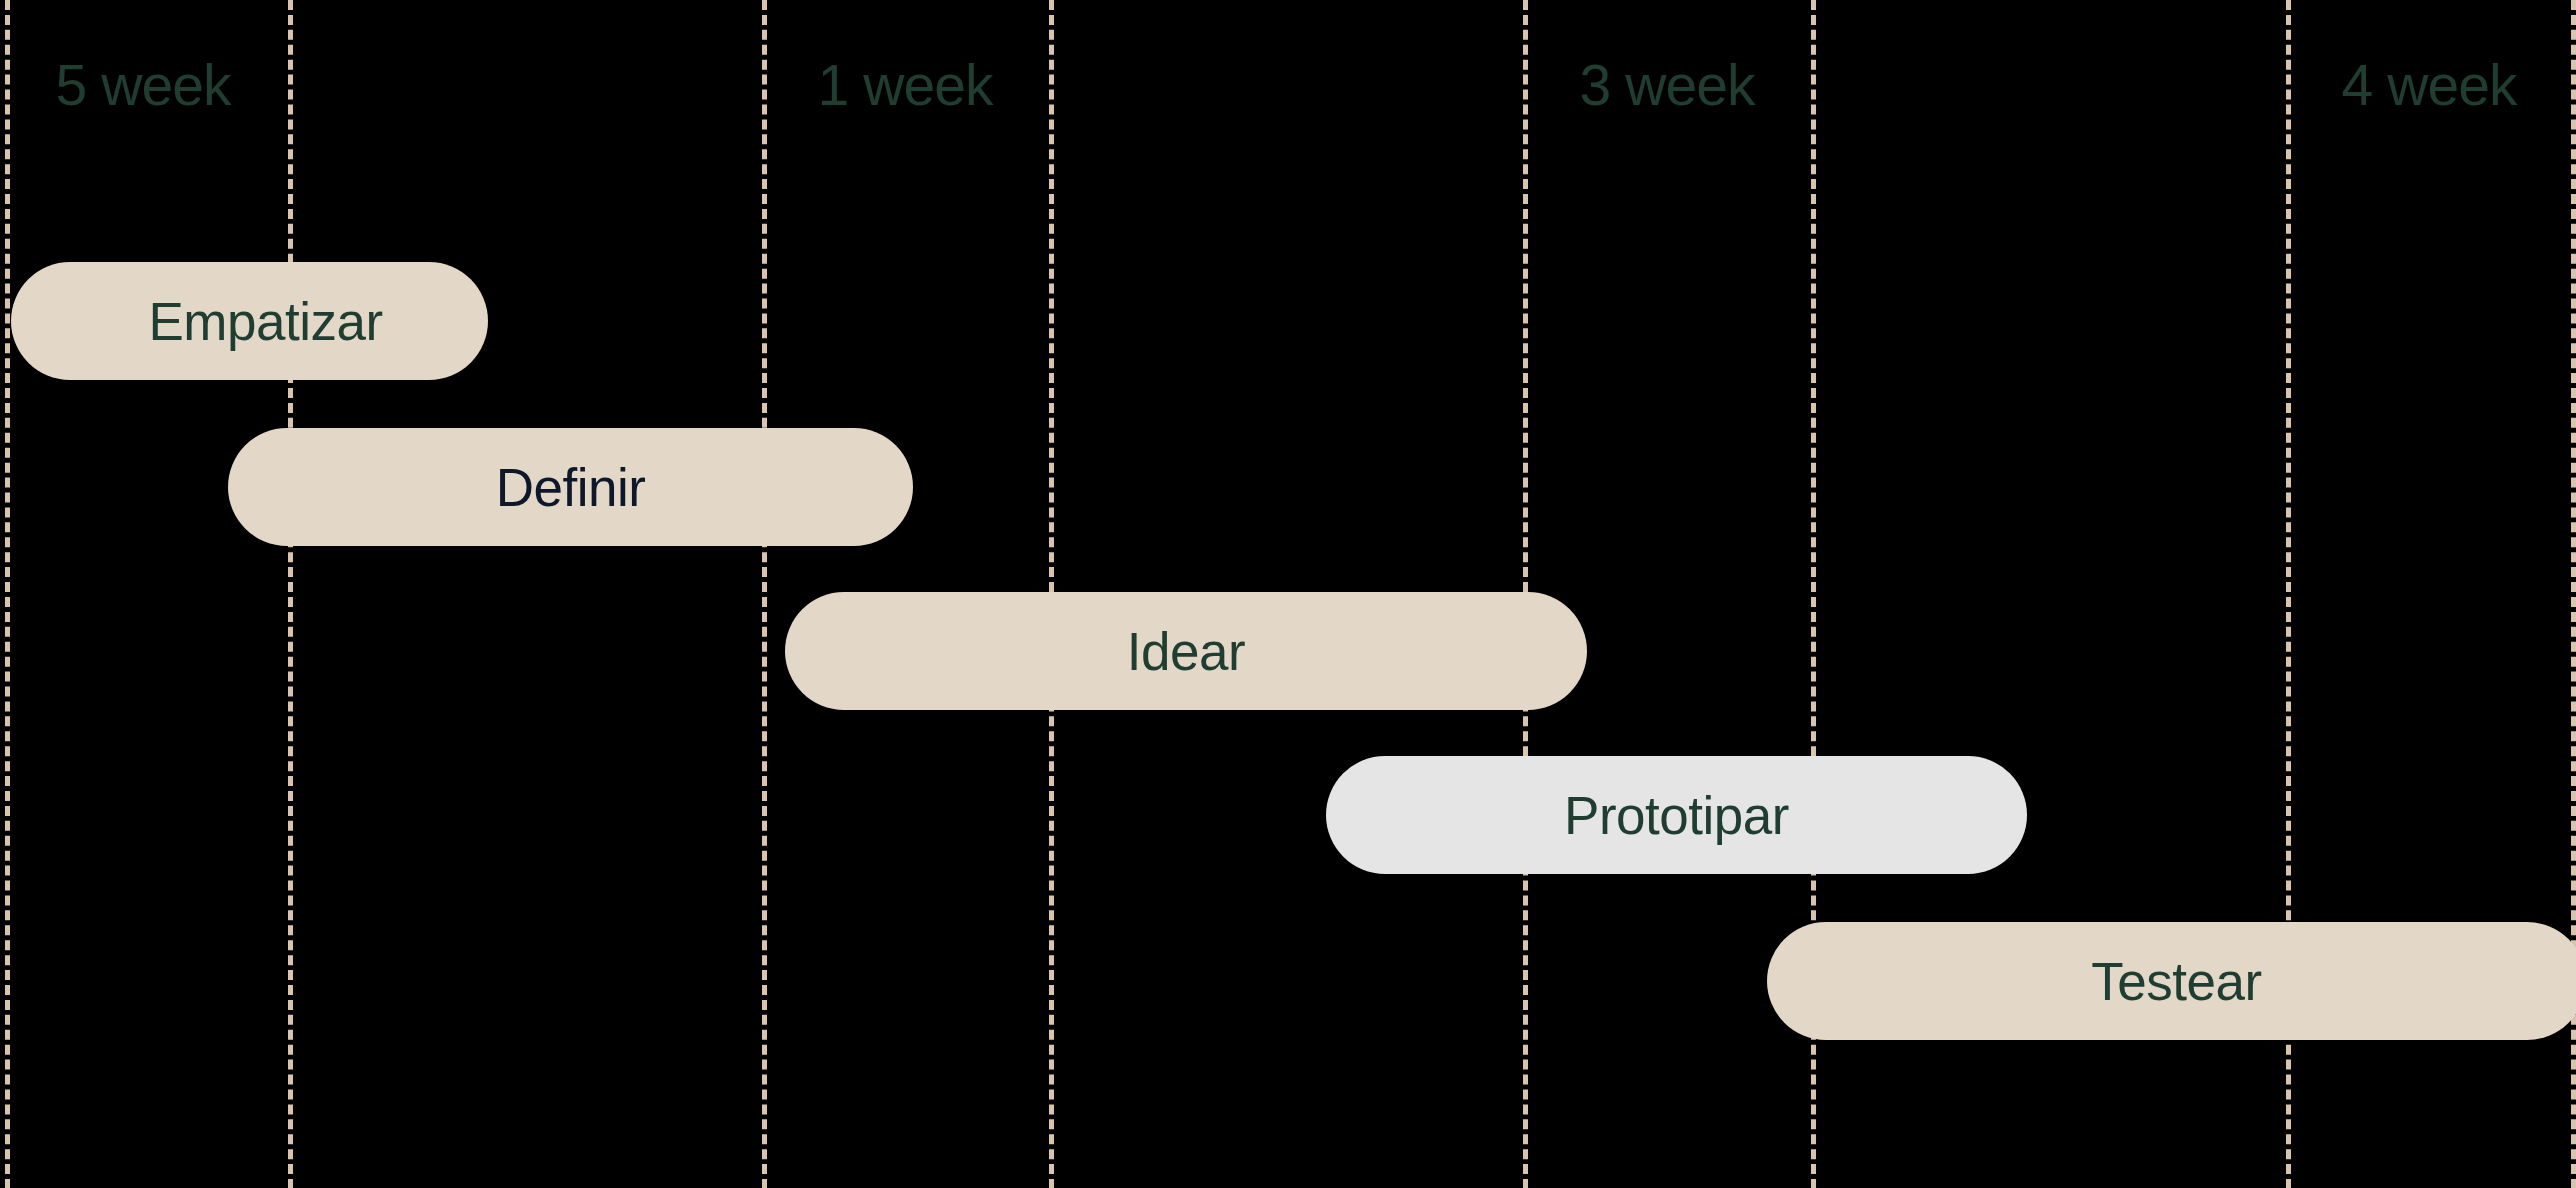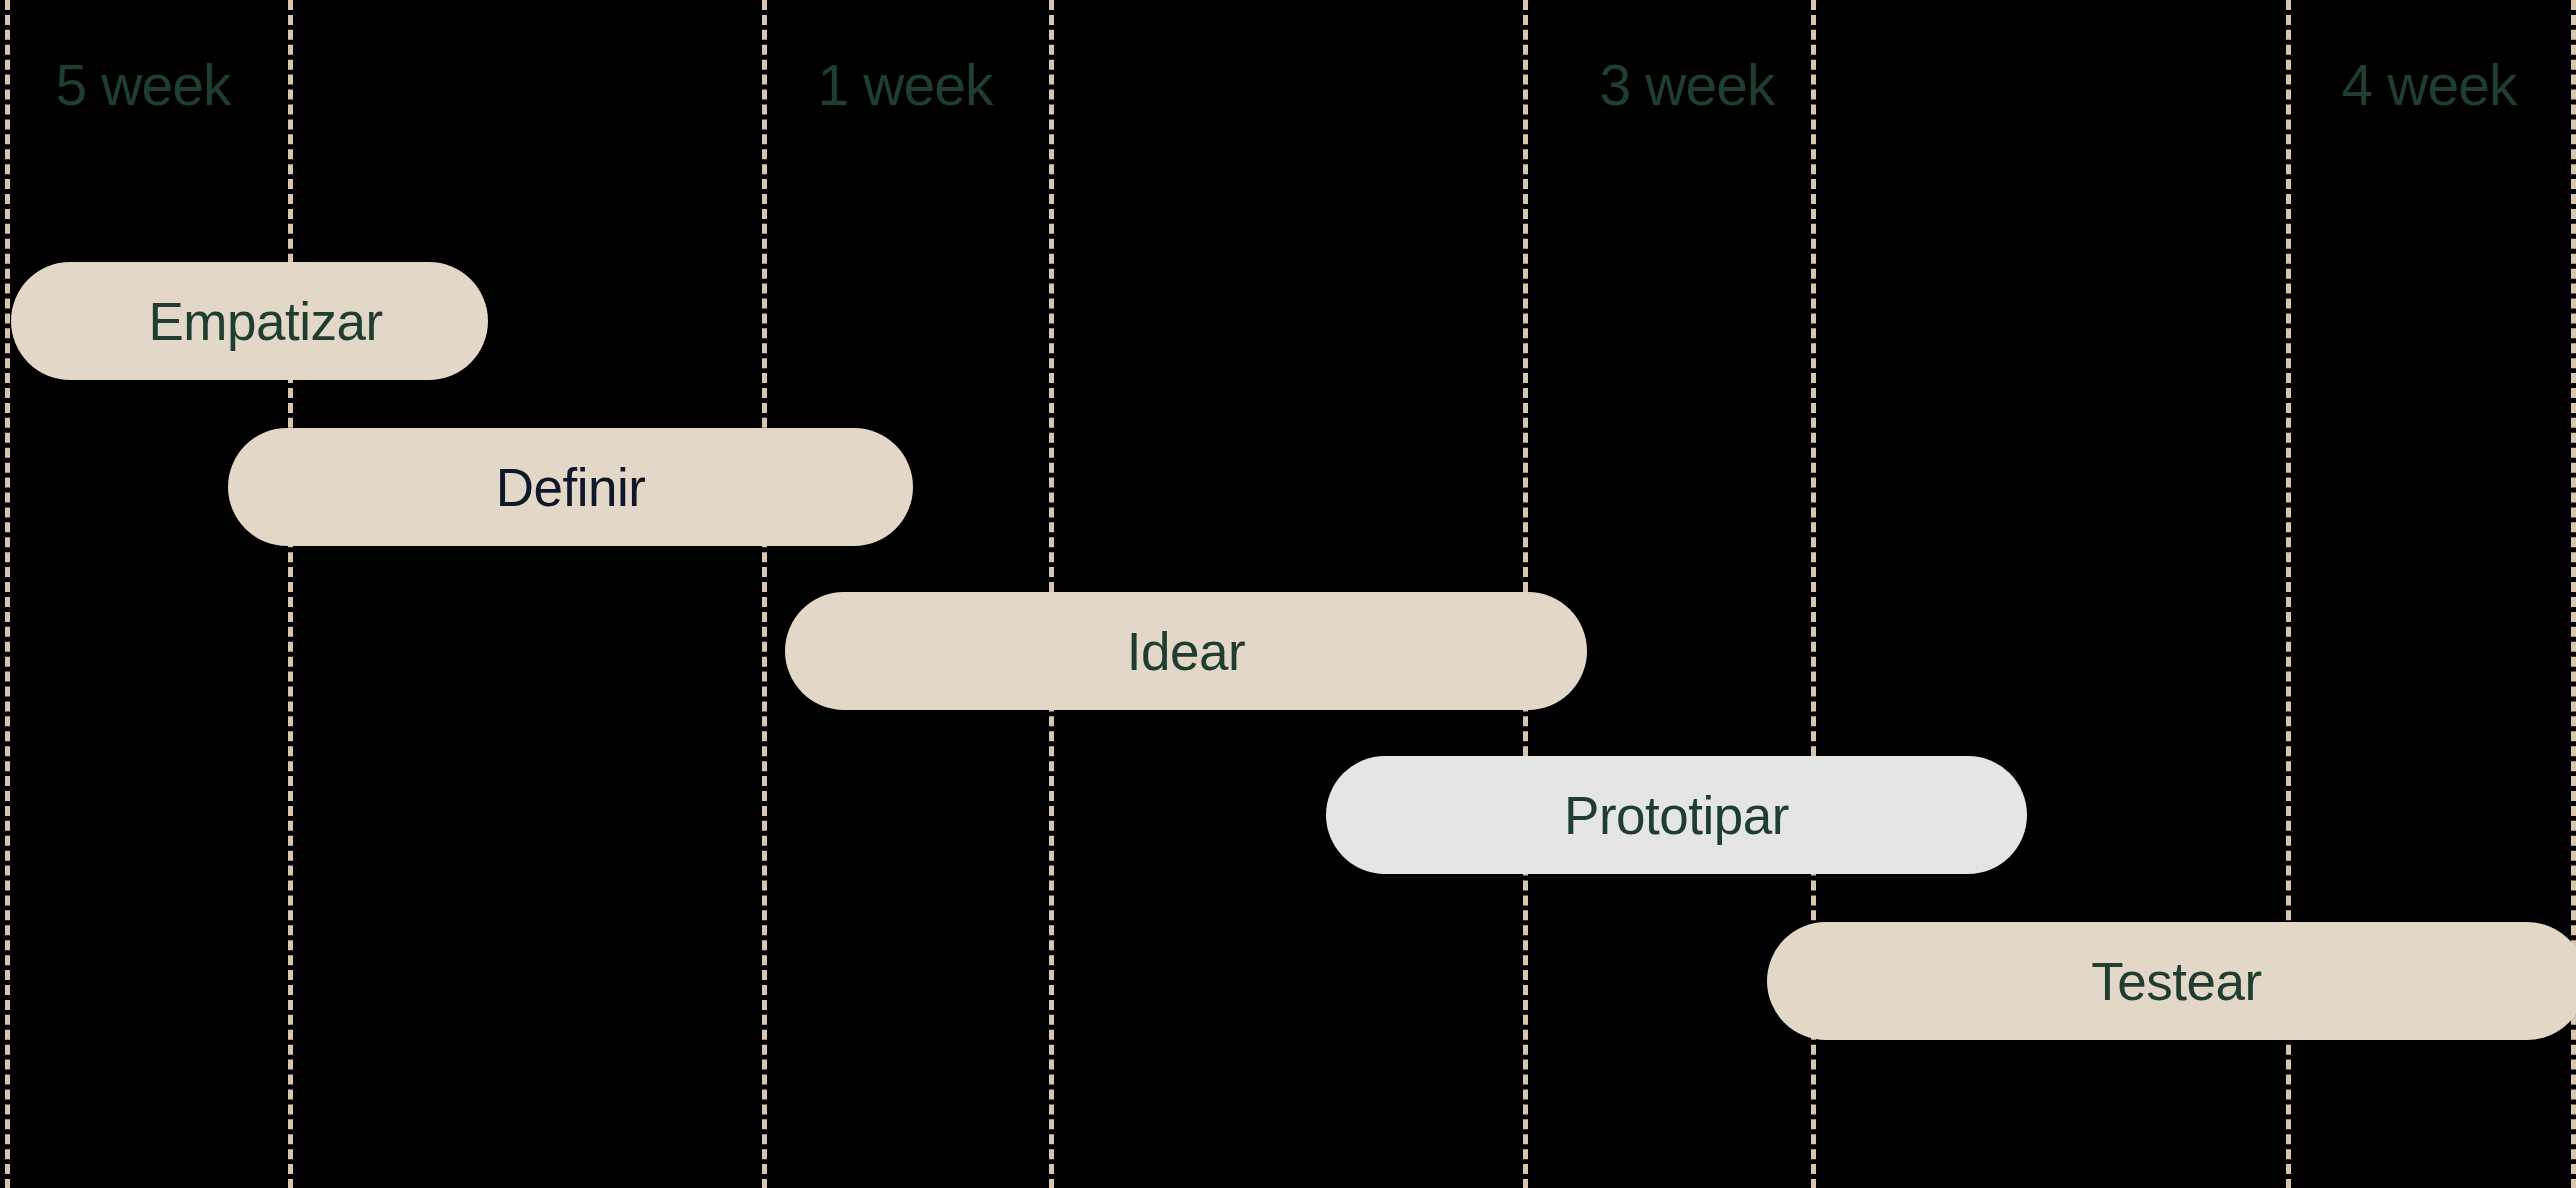--- a/index.html
+++ b/index.html
@@ -83,21 +83,21 @@
       <div class="gridline" style="left: 1049px; border-left-color: rgb(217, 197, 174);"></div>
       <div class="gridline" style="left: 1523px; border-left-color: rgb(217, 197, 174);"></div>
       <div class="gridline" style="left: 1811px; border-left-color: rgb(217, 197, 174);"></div>
       <div class="gridline" style="left: 2286px; border-left-color: rgb(217, 197, 174);"></div>
       <div class="gridline" style="left: 2571px; border-left-color: rgb(217, 197, 174);"></div>
     </div>
 
   <div class="week-labels" id="week-labels">
       <div class="week-label" style="color: rgb(31, 61, 49); left: 143px; transform: translateX(-50%);">5 week</div>
       <div class="week-label" style="color: rgb(31, 61, 49); left: 905px; transform: translateX(-50%);">1 week</div>
-      <div class="week-label" style="color: rgb(31, 61, 49); left: 1667px; transform: translateX(-50%); margin-left: 20px;">3 week</div>
+      <div class="week-label" style="color: rgb(31, 61, 49); left: 1667px; transform: translateX(-50%);">3 week</div>
       <div class="week-label" style="color: rgb(31, 61, 49); left: 2429px; transform: translateX(-50%);">4 week</div>
     </div>
 
   <div class="bars" id="bars">
       <div class="task-bar" style="left: 11px; width: 477px; top: 262px; height: 118px; border-radius: 59px; background: rgb(227, 215, 199); padding-left: 32px;">
         <span class="task-bar-label" style="color: rgb(31, 61, 49);">Empatizar</span>
       </div>
       <div class="task-bar" style="left: 228px; width: 685px; top: 428px; height: 118px; border-radius: 59px; background: rgb(227, 215, 199);">
         <span class="task-bar-label" style="color: #0f172a;">Definir</span>
       </div>

